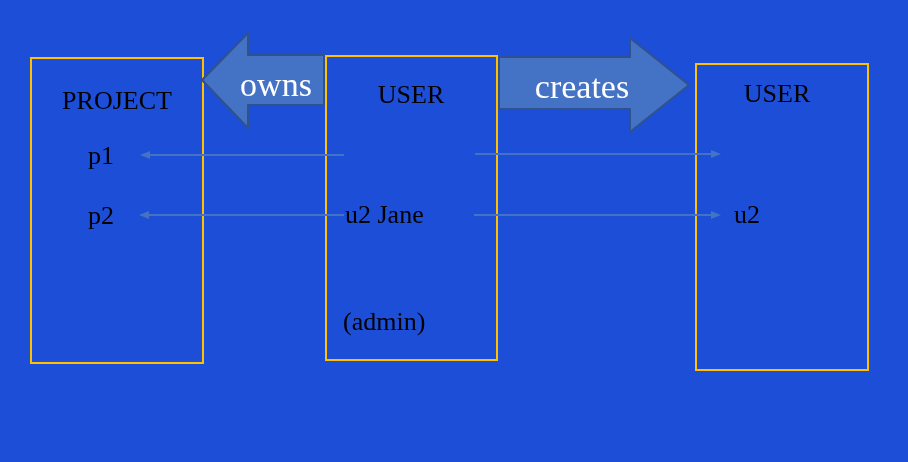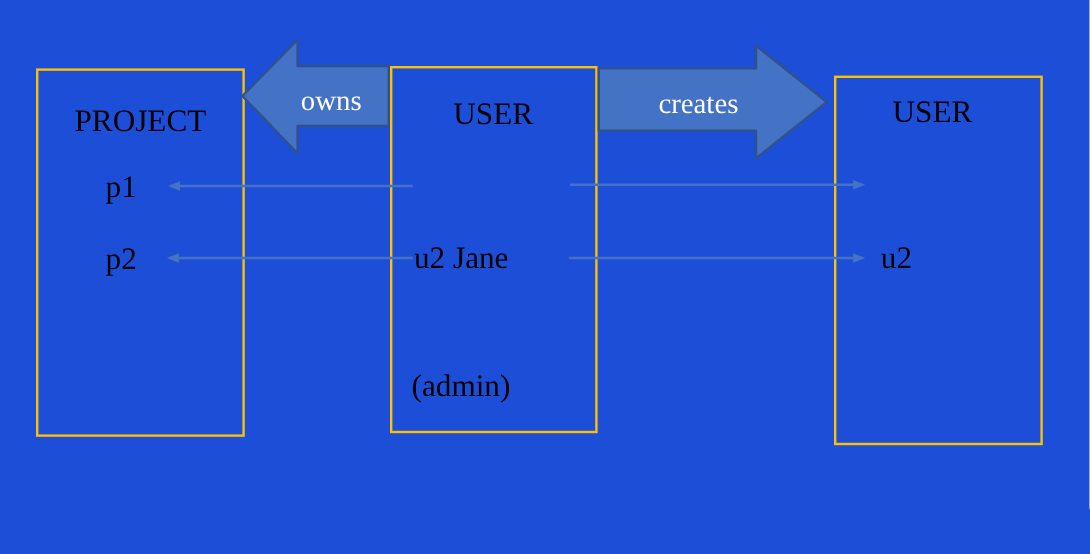--- a/index.html
+++ b/index.html
@@ -34,21 +34,21 @@
     font-size: 26px;
     line-height: 30px;
     color: #000000;
     white-space: nowrap;
   }
   .label-center { transform: translate(-50%, -50%); }
   .label-vcenter { transform: translateY(-50%); }
   .arrow-label {
     color: #FFFFFF;
     transform: translate(-50%, -50%);
-    font-size: 24px;
+    font-size: 34px;
   }
 </style>
 </head>
 <body>
 
 <div class="canvas">
 
   <div class="box box-project"></div>
   <div class="box box-user"></div>
   <div class="box box-team"></div>

